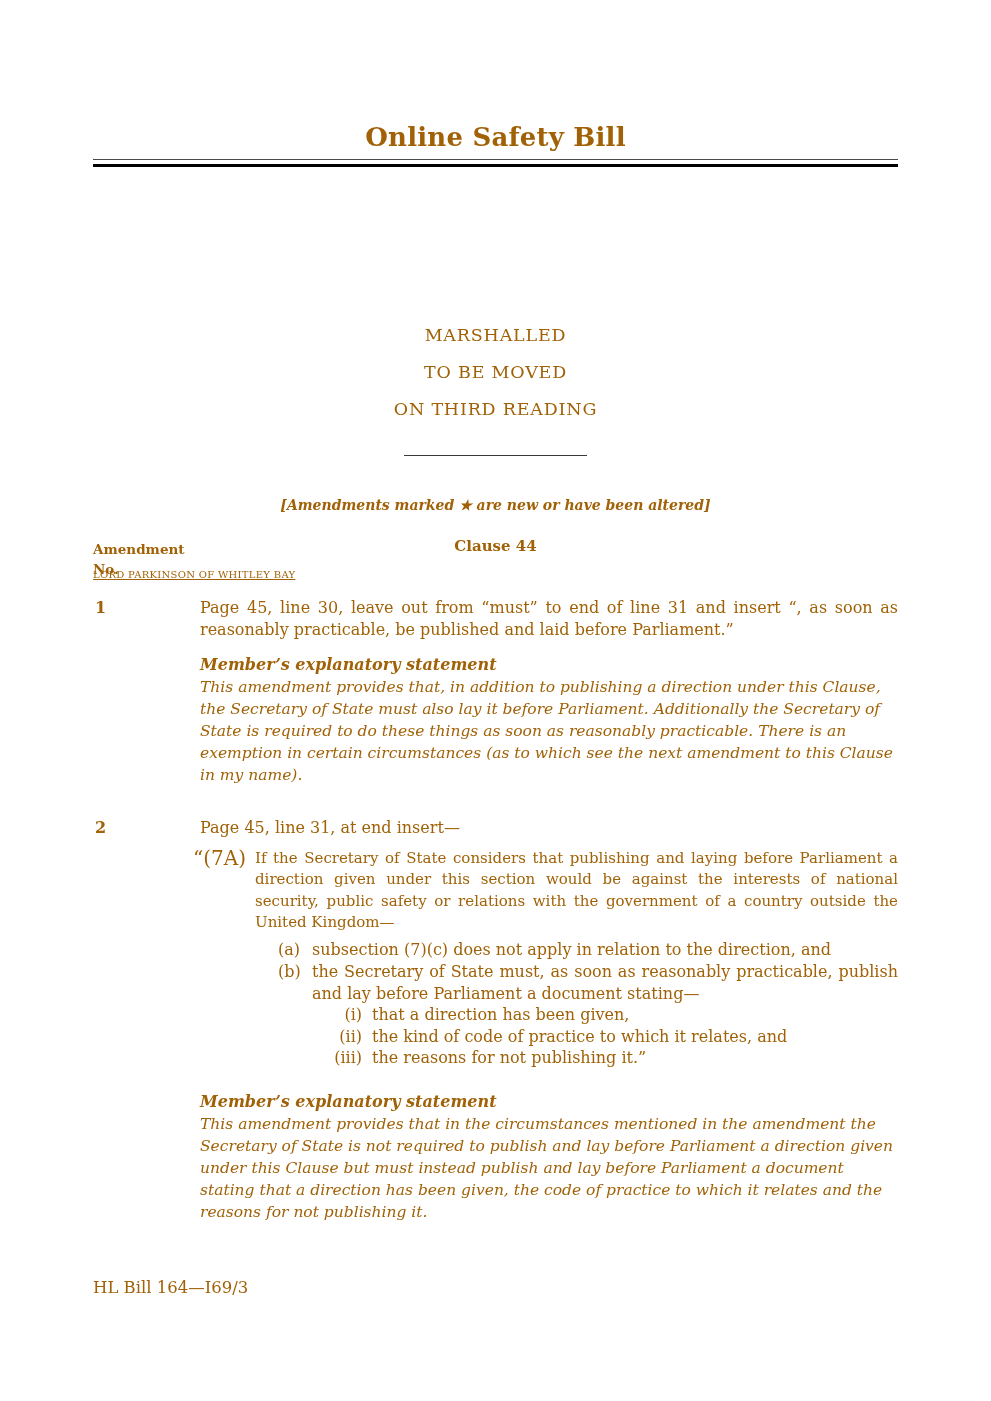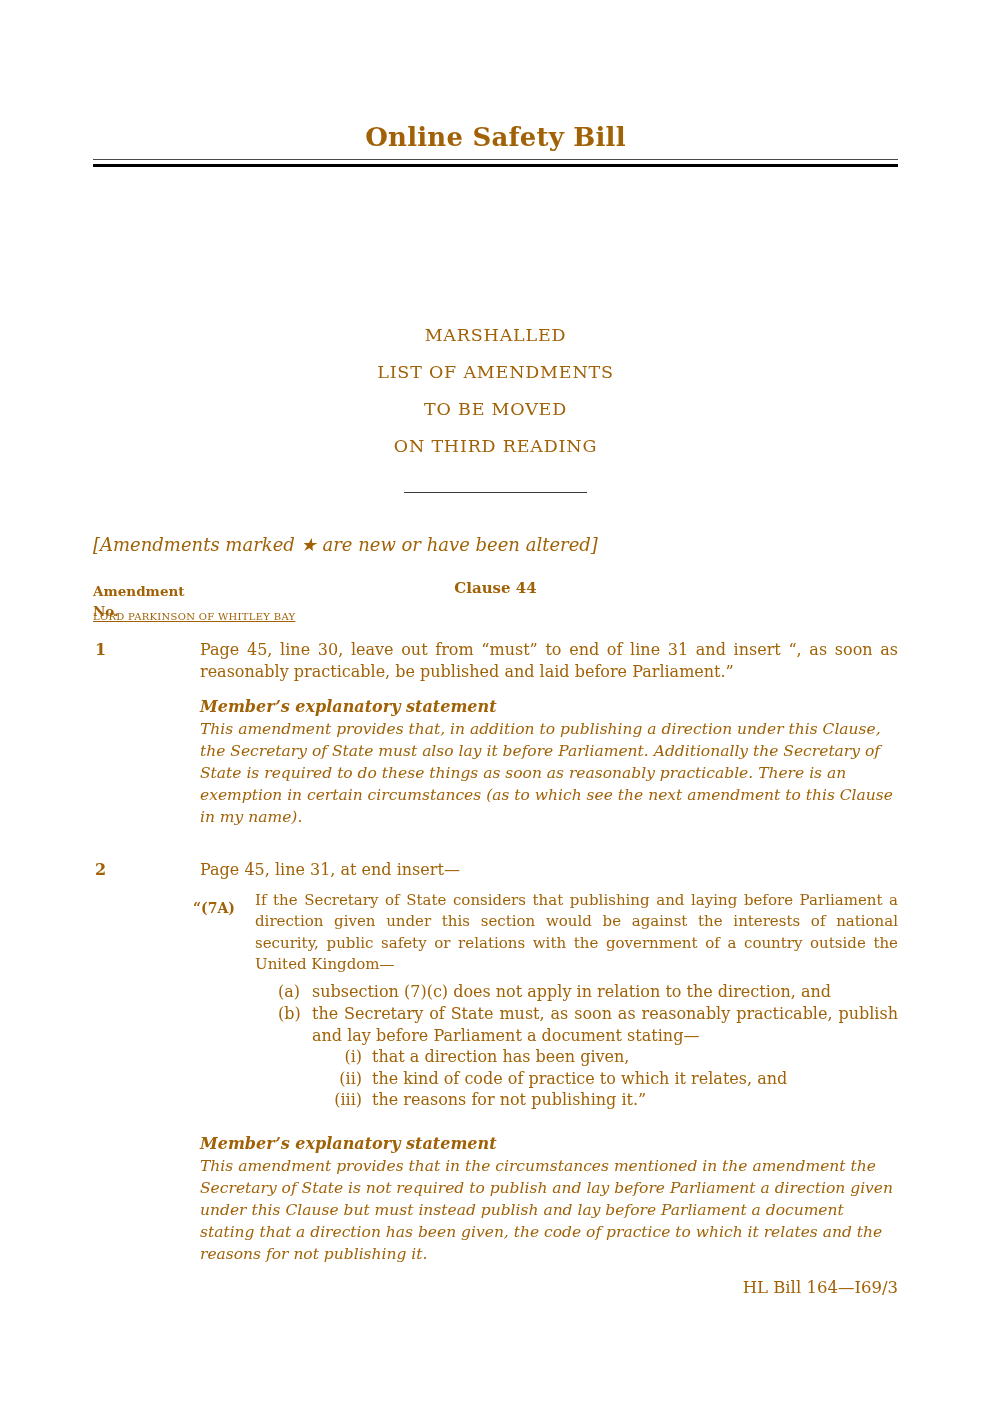--- a/index.html
+++ b/index.html
@@ -46,22 +46,24 @@
     line-height: 37px;
     letter-spacing: 0.8px;
   }
   .center-rule {
     width: 183px;
     border-bottom: 1.5px solid #3a3a3a;
     margin: 27px auto 0 auto;
   }
   .star-note {
     margin-top: 41px;
+    text-align: center;
     font-style: italic;
-    font-size: 18px;
+    font-size: 14px;
+    font-weight: bold;
   }
 
   
   .clause-header {
     position: relative;
     margin-top: 23px;
   }
   .amendment-no {
     position: absolute;
     left: 0;
@@ -108,24 +110,23 @@
 
   
   .q-sub {
     position: relative;
     margin-left: 55px;
     margin-top: 9px;
   }
   .q-label {
     position: absolute;
     left: -62px;
-    top: 8px;
-    font-size: 14px;
-    line-height: 21.5px;
-    font-weight: bold;
+    top: 0;
+    font-size: 20px;
+    line-height: 21.5px;
   }
   .q-text {
     font-size: 15px;
     line-height: 21.5px;
     text-align: justify;
   }
   .sub-items {
     margin-left: 57px;
     margin-top: 5px;
   }
@@ -181,36 +182,35 @@
   }
   .explanatory-2 { margin-top: 22px; }
 
   
   .footer {
     position: absolute;
     left: 93px;
     right: 93px;
     top: 1261px;
     display: flex;
-    justify-content: flex-end;
+    justify-content: flex-start;
     font-size: 16.5px;
     line-height: 22px;
   }
 </style>
 </head>
 <body>
 
 <div class="page">
 
   <div class="doc-title">Online Safety Bill</div>
   <div class="title-rule"></div>
 
   <div class="doc-headings">
     <div class="doc-heading-line">MARSHALLED</div>
-    <div class="doc-heading-line">LIST OF AMENDMENTS</div>
     <div class="doc-heading-line">TO BE MOVED</div>
     <div class="doc-heading-line">ON THIRD READING</div>
   </div>
 
   <div class="center-rule"></div>
 
   <div class="star-note">[Amendments marked ★ are new or have been altered]</div>
 
   <div class="clause-header">
     <div class="amendment-no">Amendment No.</div>

